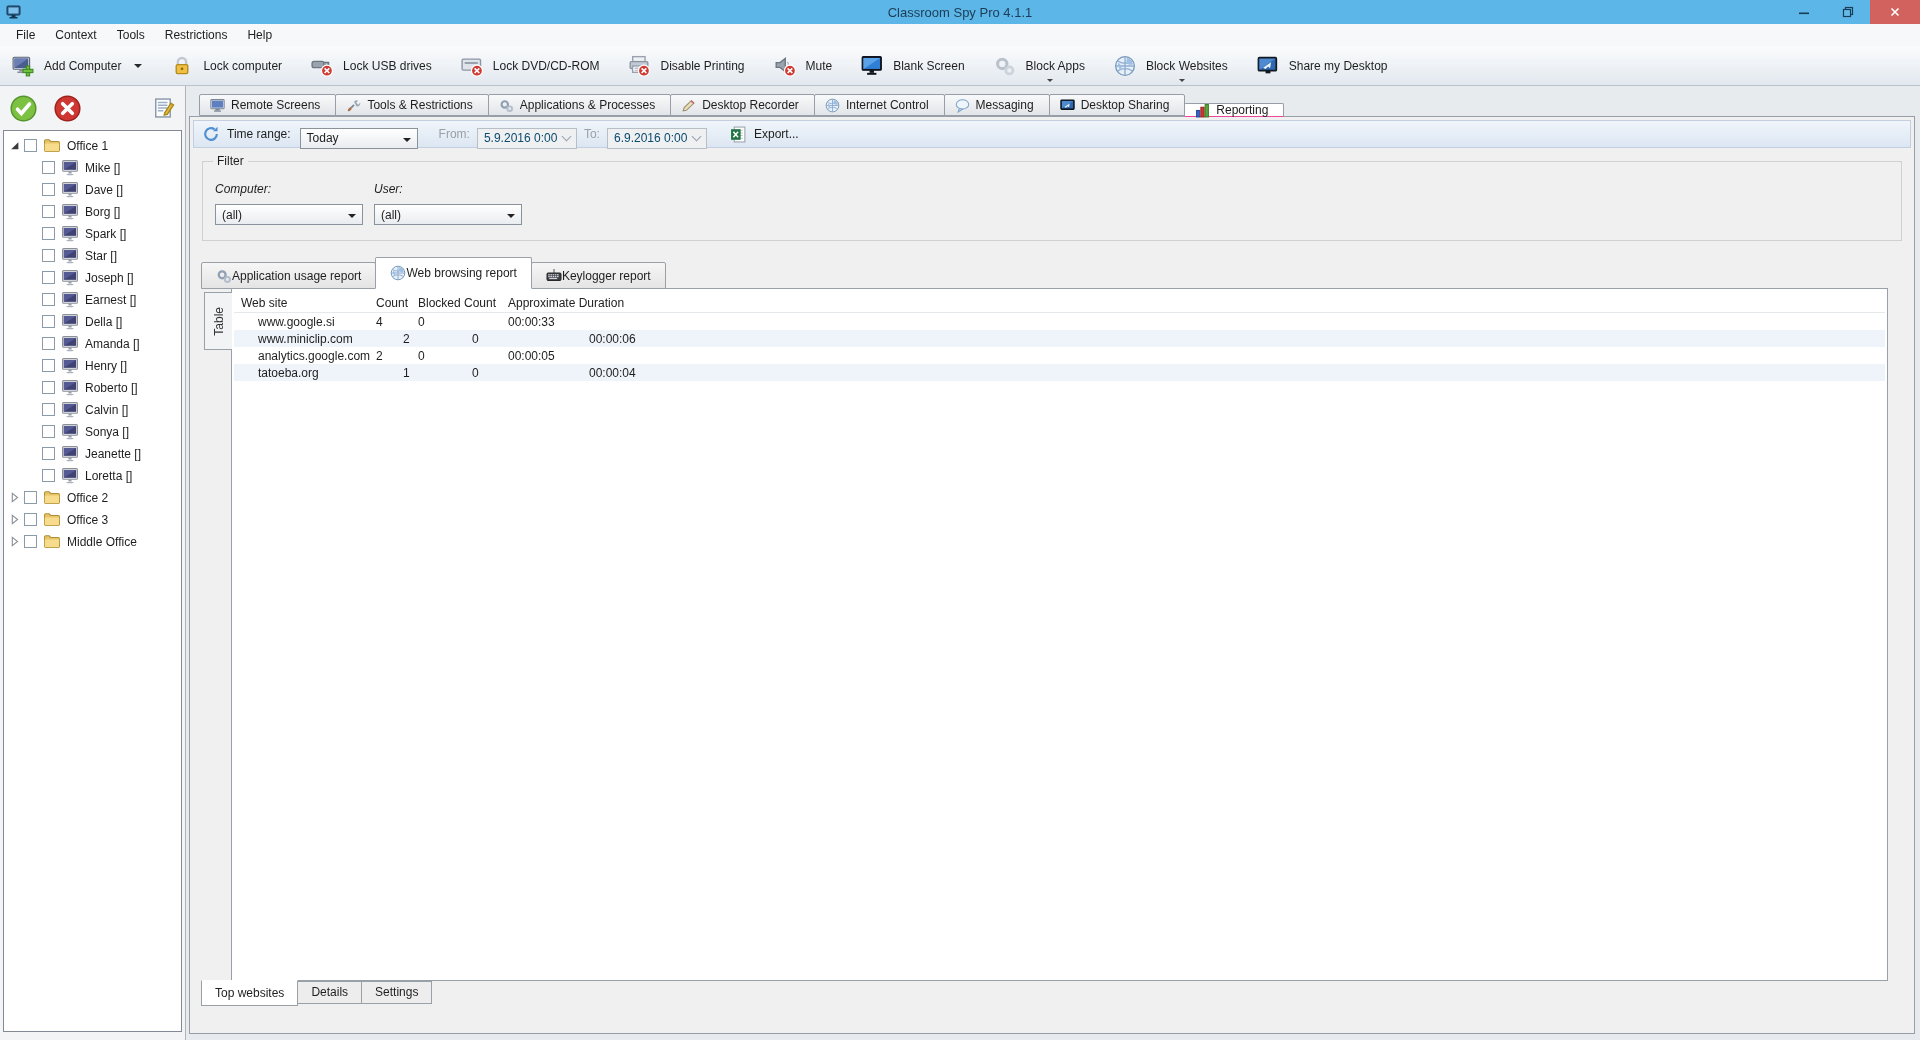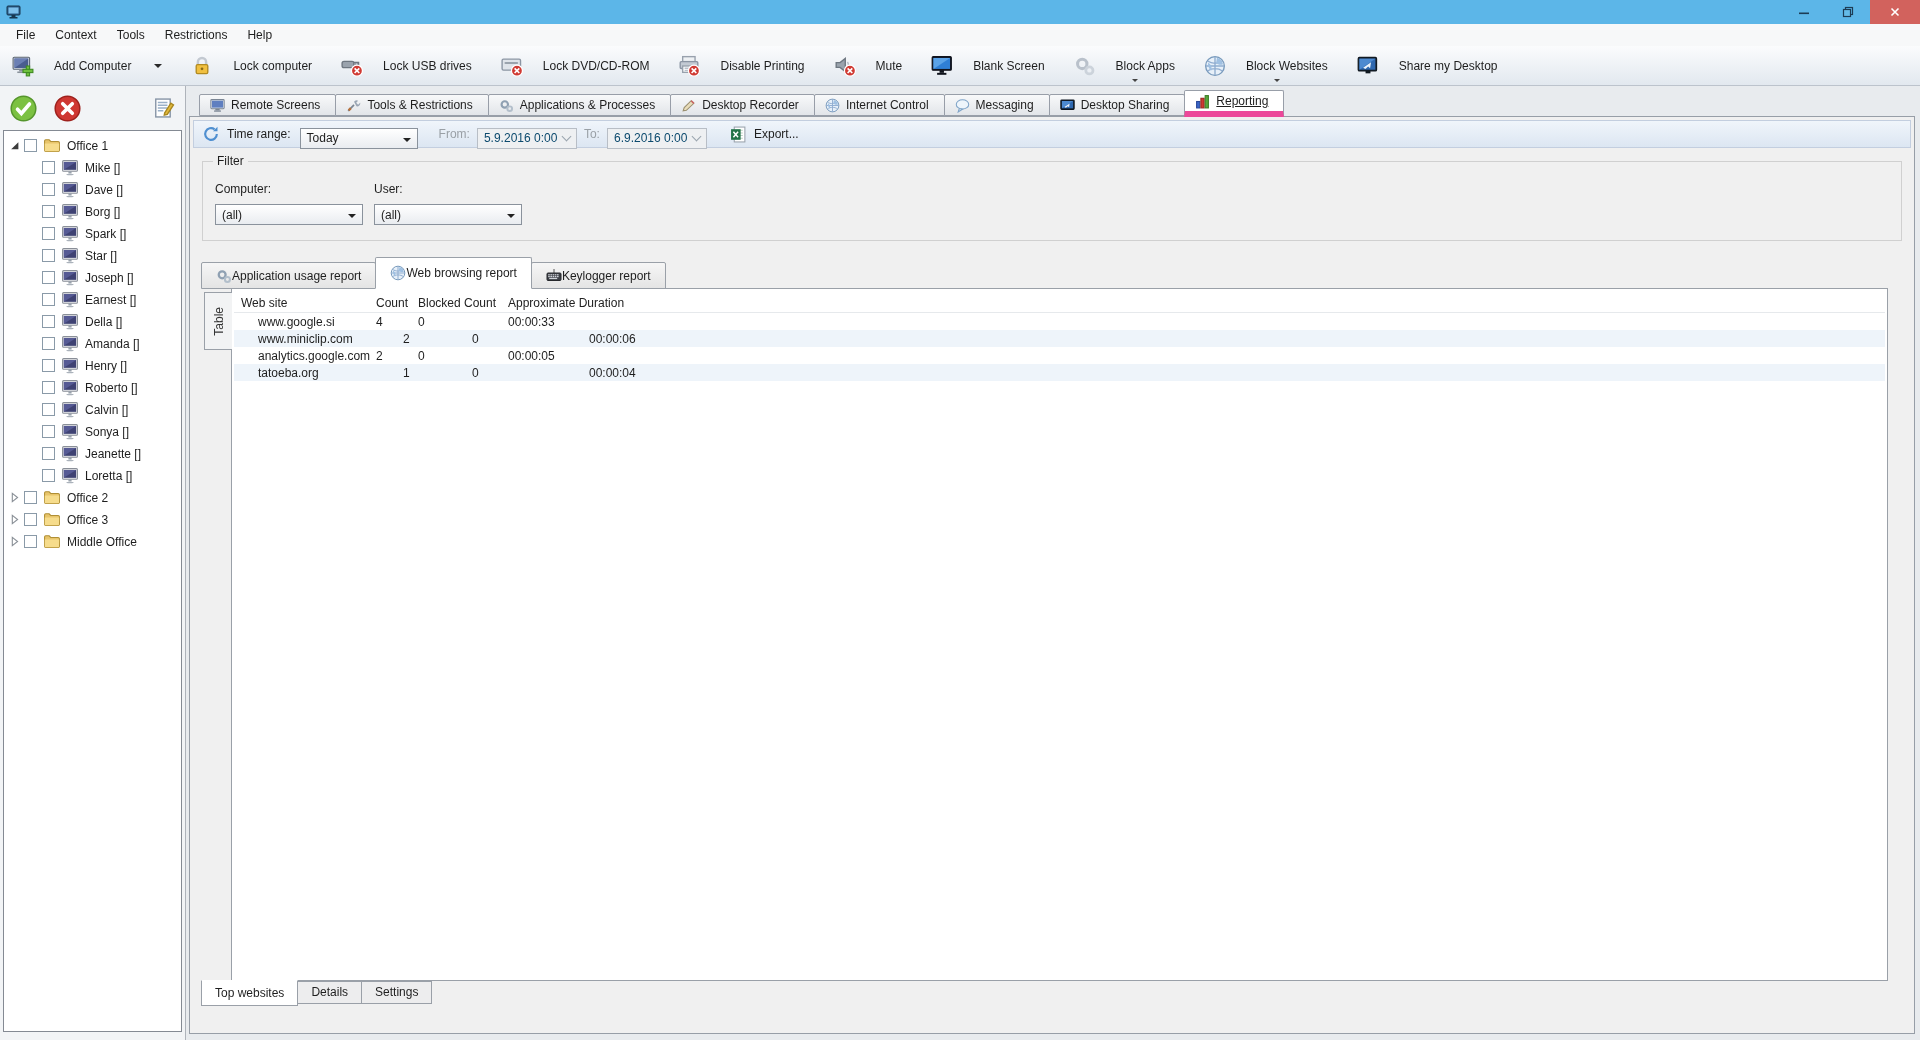--- a/index.html
+++ b/index.html
@@ -16,21 +16,21 @@
   .win-btn .g { width:12px; height:12px; }
   .win-btn.close { width:50px; background:#d2625d; }
 
   
   .menubar { height:22px; background:#f7f8f9; display:flex; align-items:center; padding-left:6px; }
   .menu-item { padding:3px 10px; cursor:default; }
 
   
   .toolbar { height:40px; background:linear-gradient(#fbfcfd,#e2e8ef); border-bottom:1px solid #bcc3cc;
              display:flex; align-items:center; padding:0 10px; gap:25px; }
-  .tbtn { display:flex; align-items:center; gap:20px; position:relative; padding:2px 2px; cursor:default; }
+  .tbtn { display:flex; align-items:center; gap:10px; position:relative; padding:2px 2px; cursor:default; }
   .tbtn .icon { width:22px; height:22px; }
   .caret { width:0; height:0; border:4px solid transparent; border-top-color:#2a2a2a; margin:4px 0 0 3px; }
   .caret-below { position:absolute; bottom:-6px; left:50%; margin-left:8px; border-width:3.5px; border-top-color:#444; }
 
   
   .main { display:flex; height:954px; background:#e8ebee; }
 
   
   .sidebar { width:186px; background:#f2f4f6; border-right:1px solid #aeb3ba; display:flex; flex-direction:column; }
   .side-toolbar { height:44px; display:flex; align-items:center; padding:0 10px; gap:17px; }
@@ -45,21 +45,21 @@
   .tree-ic { width:18px; height:17px; margin-right:6px; flex:none; }
   .tree-row .lbl { padding-top:1px; }
 
   
   .content { flex:1; display:flex; flex-direction:column; padding-top:6px; min-width:0; }
   .tabstrip { display:flex; align-items:flex-end; padding-left:13px; height:24px; }
   .tab { display:flex; align-items:center; gap:6px; height:22px; padding:0 15px 0 10px;
          background:linear-gradient(#f8f9fa,#e2e5e9); border:1px solid #989ea8; border-radius:2px 2px 0 0;
          margin-right:-1px; font-size:12px; cursor:pointer; }
   .tab .icon { width:15px; height:15px; }
-  .tab.active { background:#fff; height:27px; border-bottom:6px solid #ec4899; margin-bottom:-1px; z-index:3; position:relative;text-decoration:underline; }
+  .tab.active { background:#fff; height:14px; border-bottom:1px solid #ec4899; margin-bottom:-1px; z-index:3; position:relative; }
 
   .panel { flex:1; margin:0 5px 6px 3px; border:1px solid #979ea7; background:#f0f0f0;
            display:flex; flex-direction:column; position:relative; z-index:1; min-height:0; }
 
   .timebar { margin:3px; height:28px; flex:none; background:linear-gradient(#f0f5fb,#dce6f2); border:1px solid #c3cedf;
              display:flex; align-items:center; gap:7px; padding:0 8px; }
   .timebar .icon16 { width:18px; height:18px; }
   .combo { height:21px; border:1px solid #8a929c; background:linear-gradient(#ffffff,#e9ecf0);
            display:flex; align-items:center; justify-content:space-between; padding:0 6px; cursor:pointer;margin-top:8px; }
   .combo.w-today { width:118px; margin-left:2px; }
@@ -70,21 +70,21 @@
   .chev { width:7px; height:7px; border-right:1.6px solid #9aa4ae; border-bottom:1.6px solid #9aa4ae;
           transform:rotate(45deg); margin-bottom:3px; }
   .dim { color:#9aa0a6; }
   .gap-l { margin-left:14px; }
   .export { display:flex; align-items:center; gap:7px; margin-left:16px; cursor:pointer; }
   .export .icon16 { width:17px; height:17px; }
 
   .filterbox { margin:10px 12px 0 12px; height:80px; flex:none; border:1px solid #d0d0d0; position:relative; }
   .filterbox .boxlabel { position:absolute; top:-8px; left:10px; background:#f0f0f0; padding:0 4px; }
   .filter-cols { display:flex; gap:11px; padding:20px 0 0 12px; }
-  .fcol .flabel { display:block; margin-bottom:7px; }
+  .fcol .flabel { display:block; margin-bottom:7px;font-style:italic; }
 
   .reporttabs { display:flex; align-items:flex-end; margin:16px 0 -1px 11px; height:32px; flex:none; }
   .rtab { display:flex; align-items:center; gap:0; height:27px; padding:0 14px;
           background:linear-gradient(#f6f6f6,#e4e4e4); border:1px solid #9aa0a8; border-radius:2px 2px 0 0;
           margin-right:-1px; cursor:pointer; }
   .rtab .icon { width:16px; height:16px; }
   .rtab.active { background:#fff; height:32px; border-bottom:1px solid #fff; z-index:3; position:relative; }
 
   .tablearea { flex:1; min-height:0; margin:0 26px 0 41px; background:#fff; border:1px solid #9aa0a8;
                position:relative; z-index:2; padding:4px 2px; }
@@ -106,20 +106,21 @@
 
 <div class="titlebar">
   <span class="appicon">
     <svg viewBox="0 0 16 16">
         <rect x="1" y="2" width="13" height="9" rx="1" fill="#2b5c8a" stroke="#17364f"></rect>
         <rect x="2.5" y="3.5" width="10" height="6" fill="#7fc0ea"></rect>
         <rect x="5.5" y="11" width="4" height="2" fill="#17364f"></rect>
         <rect x="3.5" y="13" width="8" height="1.5" fill="#17364f"></rect>
       </svg>
   </span>
+  <span class="title">Classroom Spy Pro 4.1.1</span>
   <div class="win-controls">
     <div class="win-btn">
         <span class="g">
           <svg viewBox="0 0 12 12">
             <rect x="1" y="6.5" width="10" height="1.6" fill="#1d3c55"></rect>
           </svg>
         </span>
       </div>
     <div class="win-btn">
         <span class="g">

